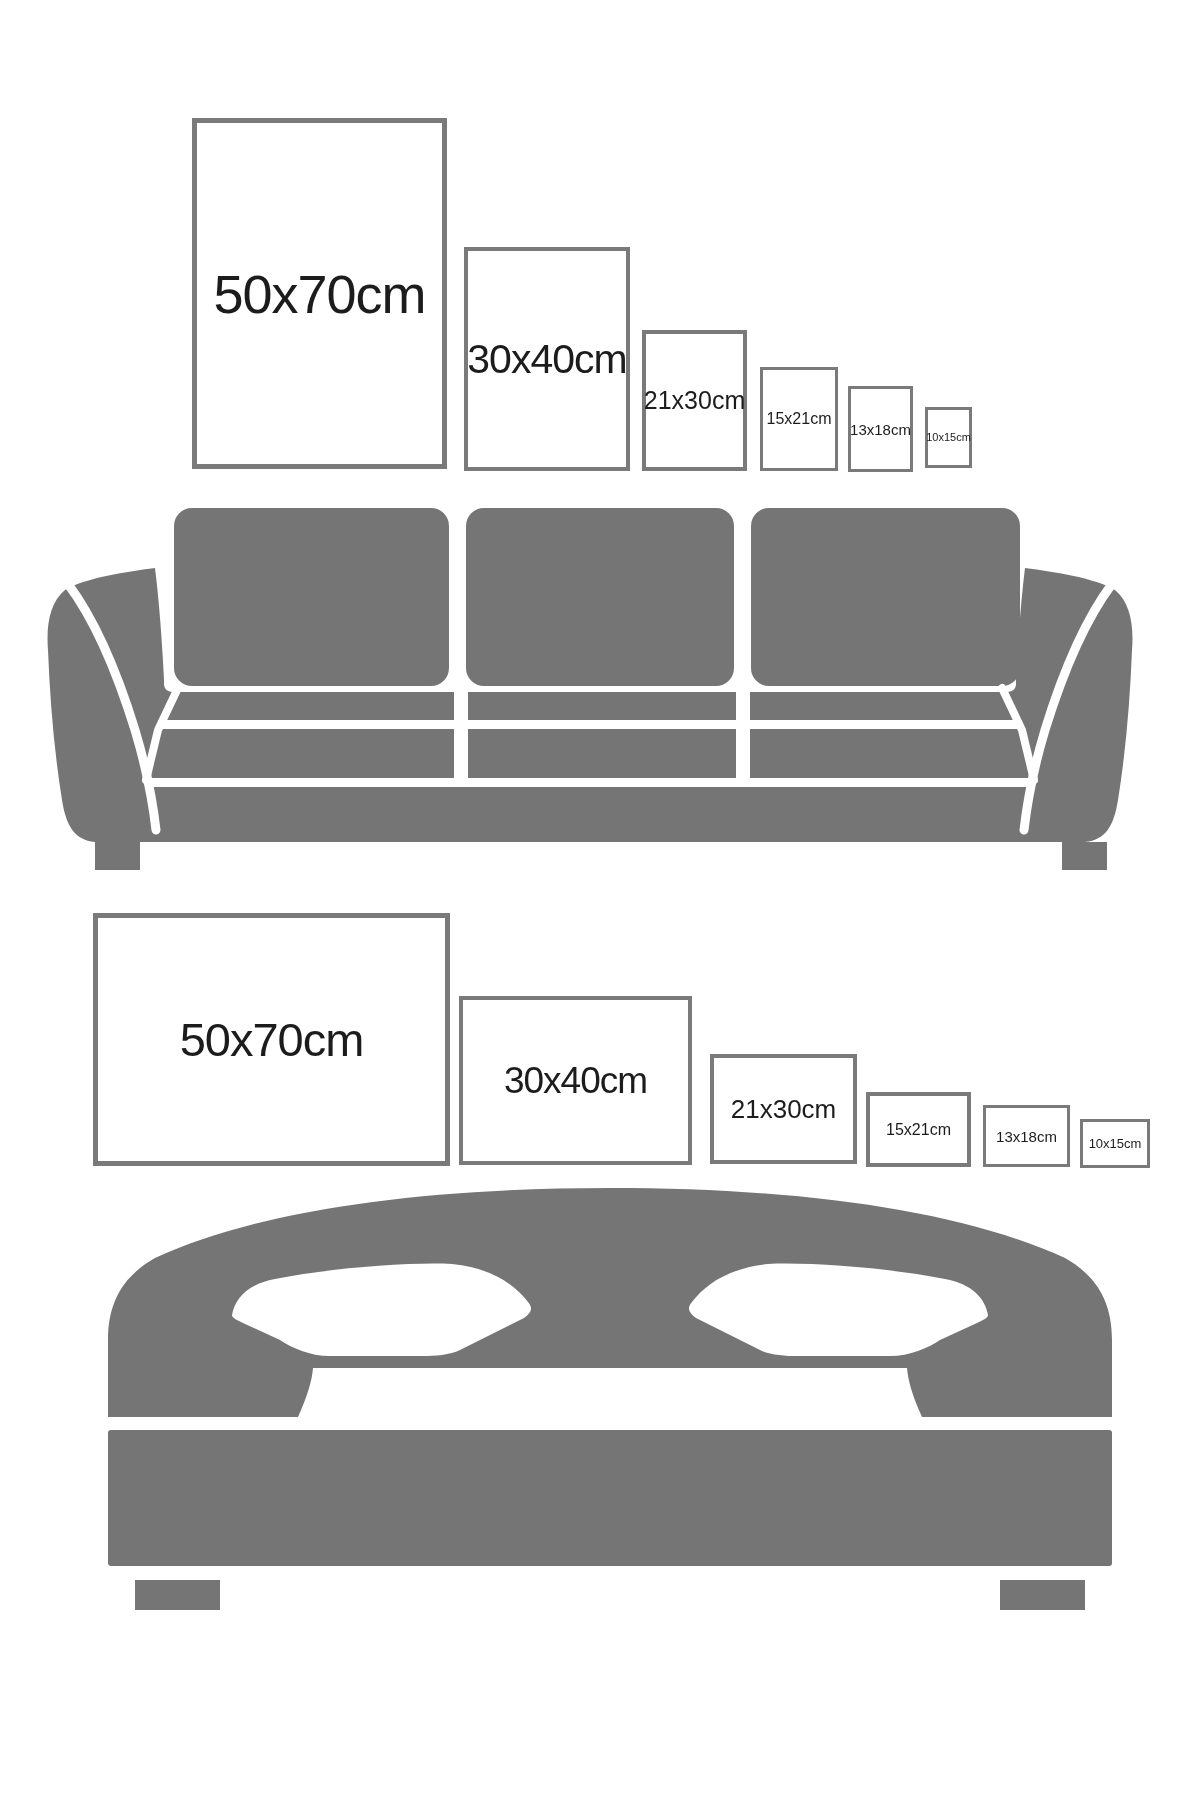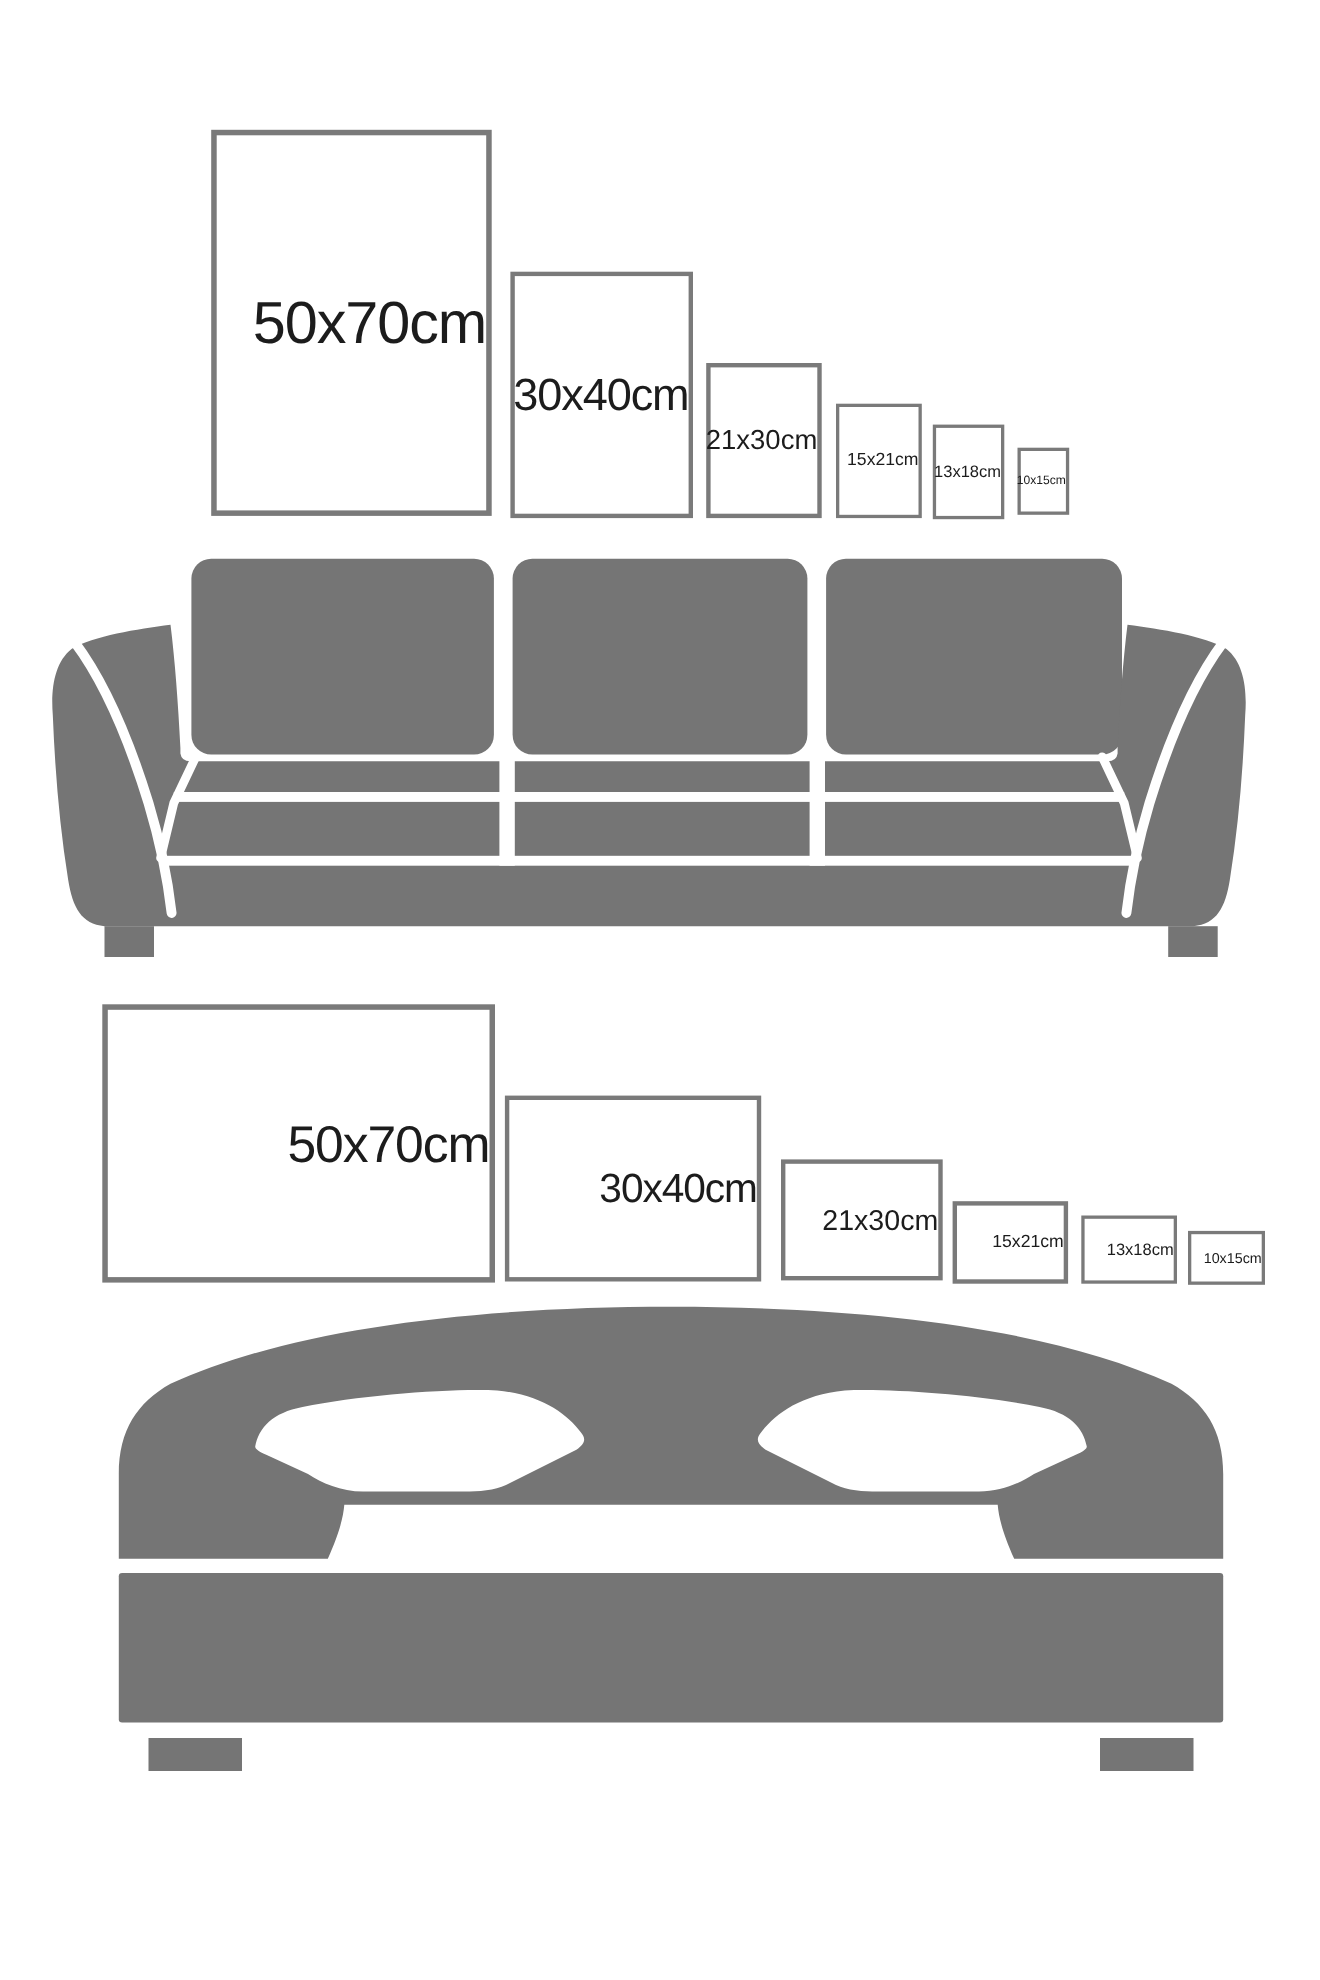--- a/index.html
+++ b/index.html
@@ -5,21 +5,21 @@
   html,body{margin:0;padding:0;background:#fff;}
   body{font-family:"Liberation Sans","DejaVu Sans",sans-serif;}
   .canvas{position:relative;width:1200px;height:1800px;background:#ffffff;overflow:hidden;}
   .frame{
     position:absolute;
     box-sizing:border-box;
     background:#ffffff;
     border:4px solid #7a7a7a;
     display:flex;
     align-items:center;
-    justify-content:flex-end;
+    justify-content:center;
     color:#1c1c1c;
     white-space:nowrap;
   }
   .frame span{display:block;line-height:1;}
   
   .tf0{left:192px;top:118px;width:255px;height:351px;border-width:5px;font-size:54px;letter-spacing:-1px;}
   .tf1{left:464px;top:247px;width:166px;height:224px;border-width:4px;font-size:41px;letter-spacing:-1px;}
   .tf2{left:642px;top:330px;width:105px;height:141px;border-width:4px;font-size:25px;}
   .tf3{left:760px;top:367px;width:78px;height:104px;border-width:3px;font-size:16px;}
   .tf4{left:848px;top:386px;width:65px;height:86px;border-width:3px;font-size:15px;}

